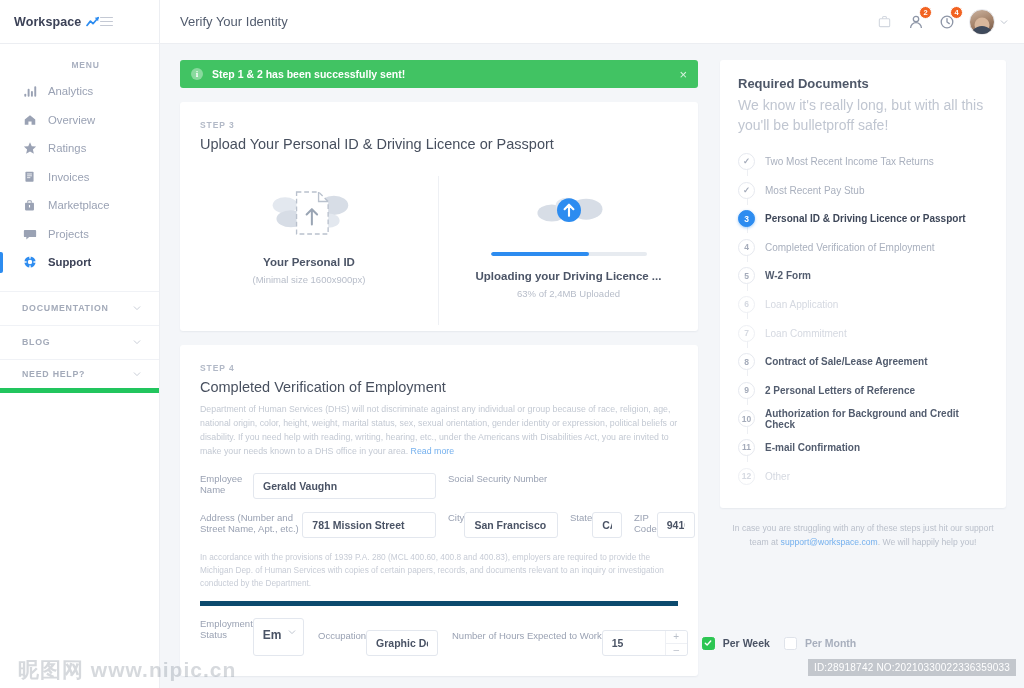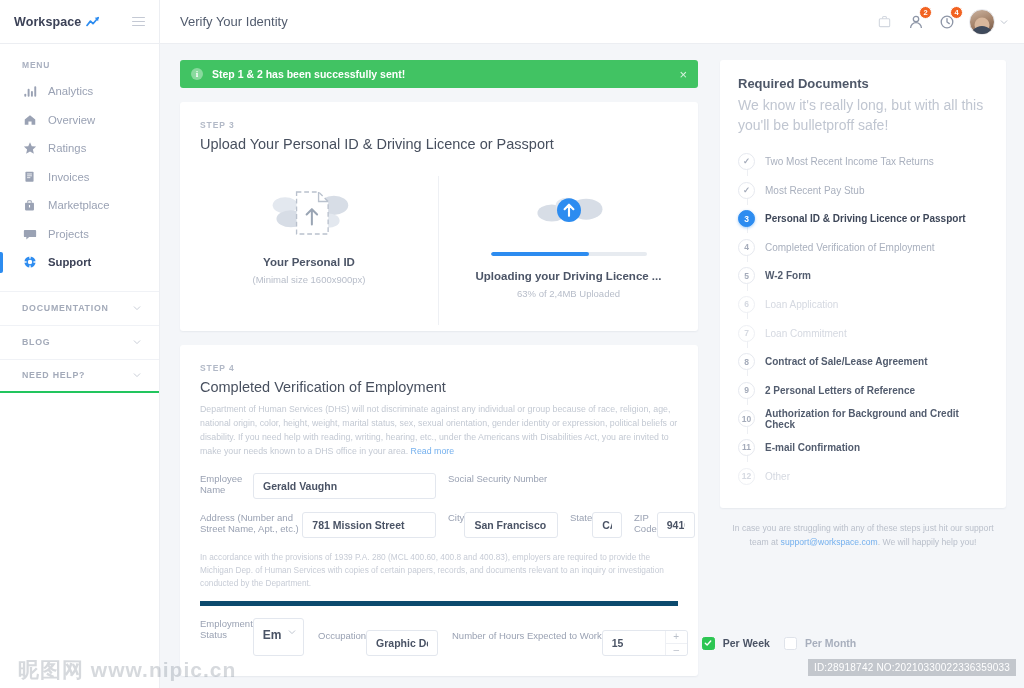--- a/index.html
+++ b/index.html
@@ -15,52 +15,51 @@
   .sidebar {
     width: 160px; height: 688px;
     background: #ffffff;
     border-right: 1px solid #eceef2;
     flex: 0 0 160px;
     display: flex; flex-direction: column;
   }
   .brand {
     height: 44px; display: flex; align-items: center;
     padding: 0 14px; border-bottom: 1px solid #eceef2;
-    justify-content: space-between;
   }
   .brand-left { display: flex; align-items: center; gap: 5px; }
   .brand-name { font-size: 12.5px; font-weight: bold; color: #3c4257; letter-spacing: .1px; }
   .brand-spark { width: 14px; height: 12px; display: block; }
   .hamburger { display: flex; flex-direction: column; gap: 2.5px; cursor: pointer; }
   .hamburger i { display: block; width: 13px; height: 1.6px; background: #c4c9d4; border-radius: 1px; }
 
   .menu-label {
     font-size: 8.5px; letter-spacing: .8px; color: #a9b0c0;
-    font-weight: bold; padding: 16px 0 7px 22px;
+    font-weight: bold; padding: 16px 0 7px 12px; text-align: center;
   }
   .nav-item {
     display: flex; align-items: center; gap: 11px;
     height: 28.5px; padding-left: 22px; cursor: pointer;
     position: relative;
   }
   .nav-item .ic { width: 15px; height: 15px; display: flex; align-items: center; justify-content: center; flex: 0 0 15px; }
   .nav-item .lb { font-size: 11.3px; color: #9aa2b4; }
   .nav-item.active .lb { color: #3c4257; font-weight: bold; }
   .nav-item.active::before {
     content: ""; position: absolute; left: 0; top: 4px; bottom: 4px;
     width: 2.5px; background: #2d8cf0; border-radius: 0 2px 2px 0;
   }
 
   .collapse-group { margin-top: 14px; }
   .collapse-row {
     display: flex; align-items: center; justify-content: space-between;
     padding: 0 18px 0 22px; height: 34px;
     border-top: 1px solid #f0f2f6; cursor: pointer;
   }
-  .collapse-row:last-child { border-bottom: 2px solid #22c55e; }
+  .collapse-row:last-child { border-bottom: 5px solid #22c55e; }
   .collapse-row .ttl { font-size: 8.8px; font-weight: bold; letter-spacing: .75px; color: #a3aab9; }
   .chev { width: 8px; height: 8px; }
 
   
   .main { flex: 1 1 auto; display: flex; flex-direction: column; min-width: 0; }
   .topbar {
     height: 44px; background: #fff; border-bottom: 1px solid #eceef2;
     display: flex; align-items: center; padding: 0 16px 0 20px;
     flex: 0 0 44px;
   }

